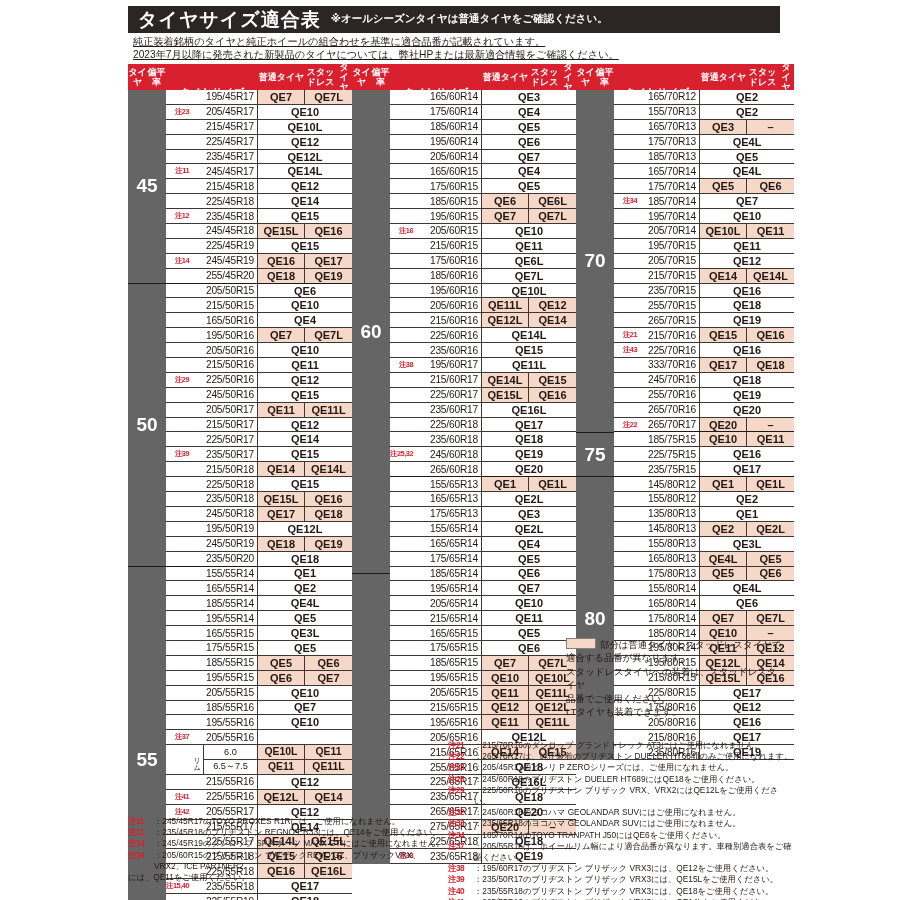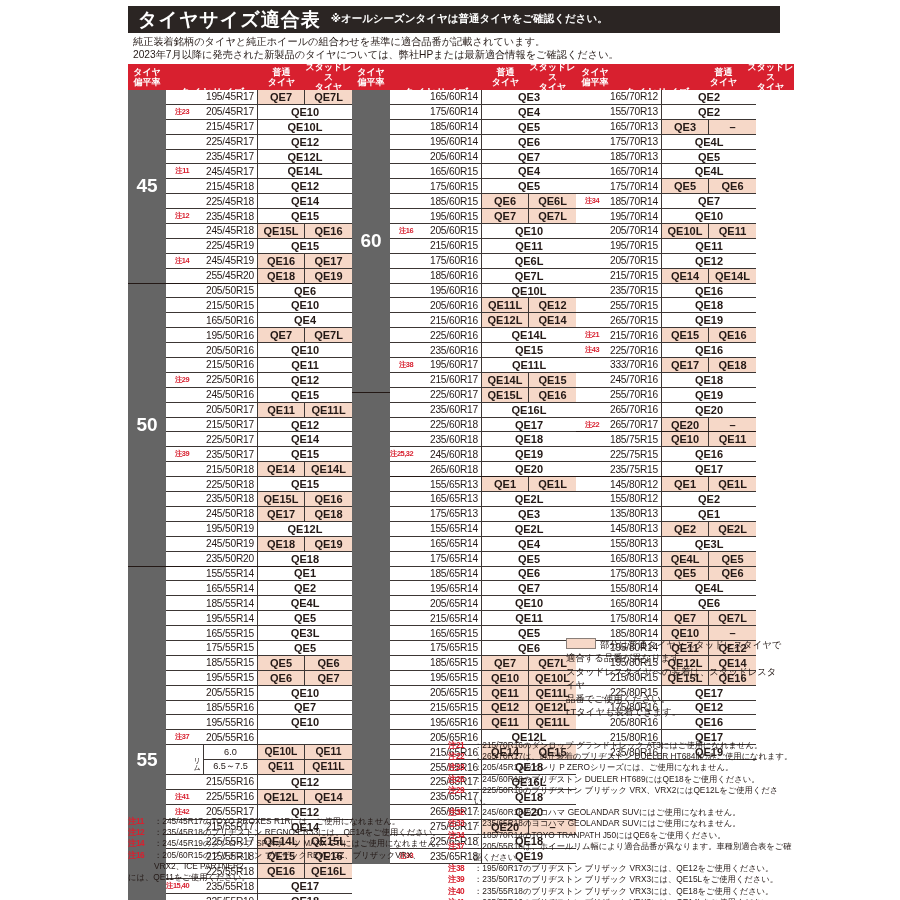--- a/index.html
+++ b/index.html
@@ -18,36 +18,36 @@
   .title-bar .t-main{
     color:#ffffff;font-size:19px;font-weight:bold;letter-spacing:1px;
     margin-left:10px;
   }
   .title-bar .t-sub{
     color:#ffffff;font-size:10.5px;font-weight:bold;margin-left:10px;
     padding-bottom:1px;
   }
   .lead{
     position:absolute;left:133px;top:36px;width:660px;
-    font-size:10.2px;color:#231815;line-height:12.6px;
+    font-size:10.2px;color:#231815;line-height:12.6px;text-decoration:underline;
   }
 
   
   .grid{
     position:absolute;left:128px;top:64px;width:652px;
     display:flex;align-items:flex-start;
   }
   .col{display:flex;flex-direction:column;}
   .col-gap{width:4px;}
 
   
   .hdr{display:flex;background:#d8202f;height:26px;}
   .hdr div{
     color:#fff;font-weight:bold;font-size:9px;line-height:10px;
-    display:flex;flex-direction:column;align-items:center;justify-content:center;
+    display:flex;flex-direction:row;align-items:center;justify-content:center;
     text-align:center;
   }
   .h-ratio{width:38px;}
   .h-size{width:92px;font-size:10.5px !important;margin-top:28px;}
   .h-norm{width:47px;}
   .h-stud{width:47px;}
   .c3 .h-size{width:86px;}
 
   
   .body{display:flex;}
@@ -608,21 +608,21 @@
             <span>普通</span>
             <span>タイヤ</span>
           </div>
           <div class="h-stud">
             <span>スタッドレス</span>
             <span>タイヤ</span>
           </div>
         </div>
         <div class="body">
           <div class="rail">
-            <div class="seg" style="height: 303px;">60</div>
+            <div class="seg" style="height: 484px;">60</div>
             <div style="height: 89.4px; background: rgb(101, 101, 101);"></div>
           </div>
           <div class="rows">
             <div class="row">
               <div class="note"></div>
               <div class="size">165/60R14</div>
               <div class="val">
                 <div class="merged">QE3</div>
               </div>
             </div>
@@ -1013,20 +1013,25 @@
           <div class="h-norm">
             <span>普通</span>
             <span>タイヤ</span>
           </div>
           <div class="h-stud">
             <span>スタッドレス</span>
             <span>タイヤ</span>
           </div>
         </div>
         <div class="body">
+          <div class="rail">
+            <div class="seg" style="height: 342.7px;">70</div>
+            <div class="seg" style="height: 44.7px;">75</div>
+            <div class="seg" style="height: 283.1px;">80</div>
+          </div>
           <div class="rows">
             <div class="row">
               <div class="note"></div>
               <div class="size">165/70R12</div>
               <div class="val">
                 <div class="merged">QE2</div>
               </div>
             </div>
             <div class="row">
               <div class="note"></div>

